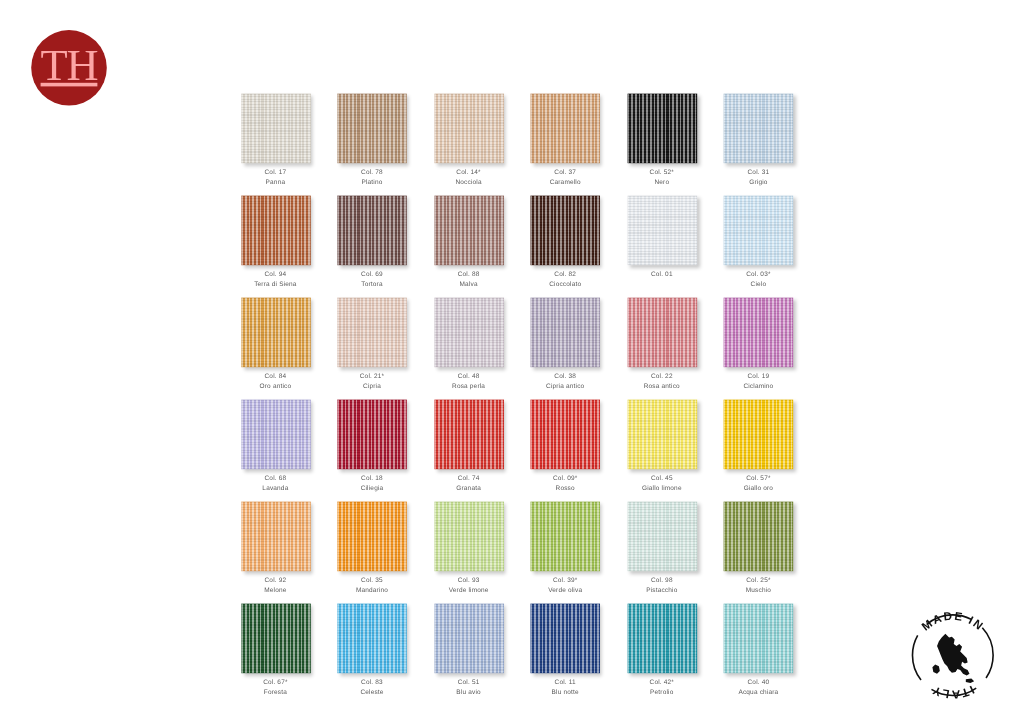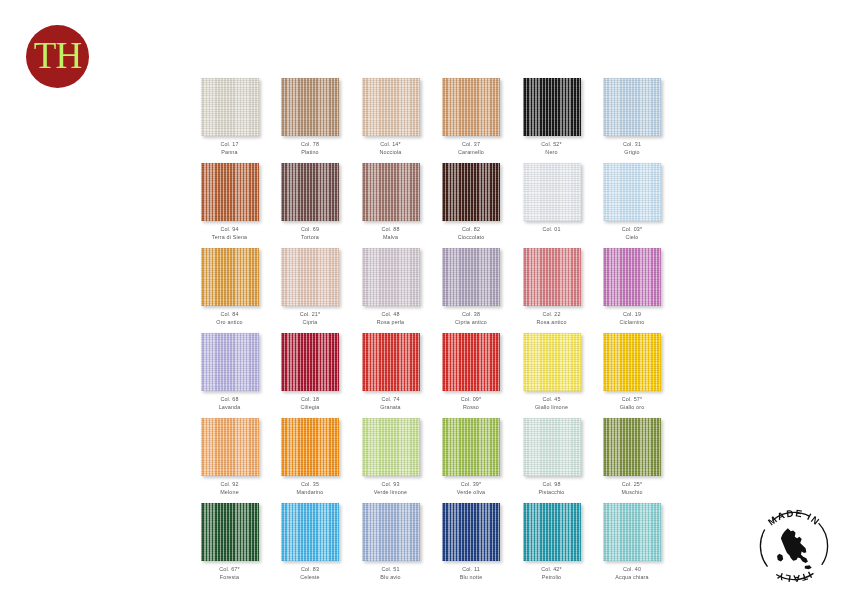--- a/index.html
+++ b/index.html
@@ -22,27 +22,28 @@
     top: 25px;
     width: 63px;
     height: 63px;
     border-radius: 50%;
     background: #9e1b1b;
     display: flex;
     align-items: center;
     justify-content: center;
   }
   #brand-logo .monogram {
-    color: #bef264;
+    color: #fca5a5;
     font-family: "Liberation Serif", serif;
     font-size: 37px;
     line-height: 1;
     letter-spacing: -1px;
     font-weight: 400;
     transform: translateY(-1px);
+    text-decoration: underline;
   }
 
   
   #swatch-grid {
     position: absolute;
     left: 197px;
     top: 78px;
     width: 470px;
     display: grid;
     grid-template-columns: repeat(6, 1fr);

